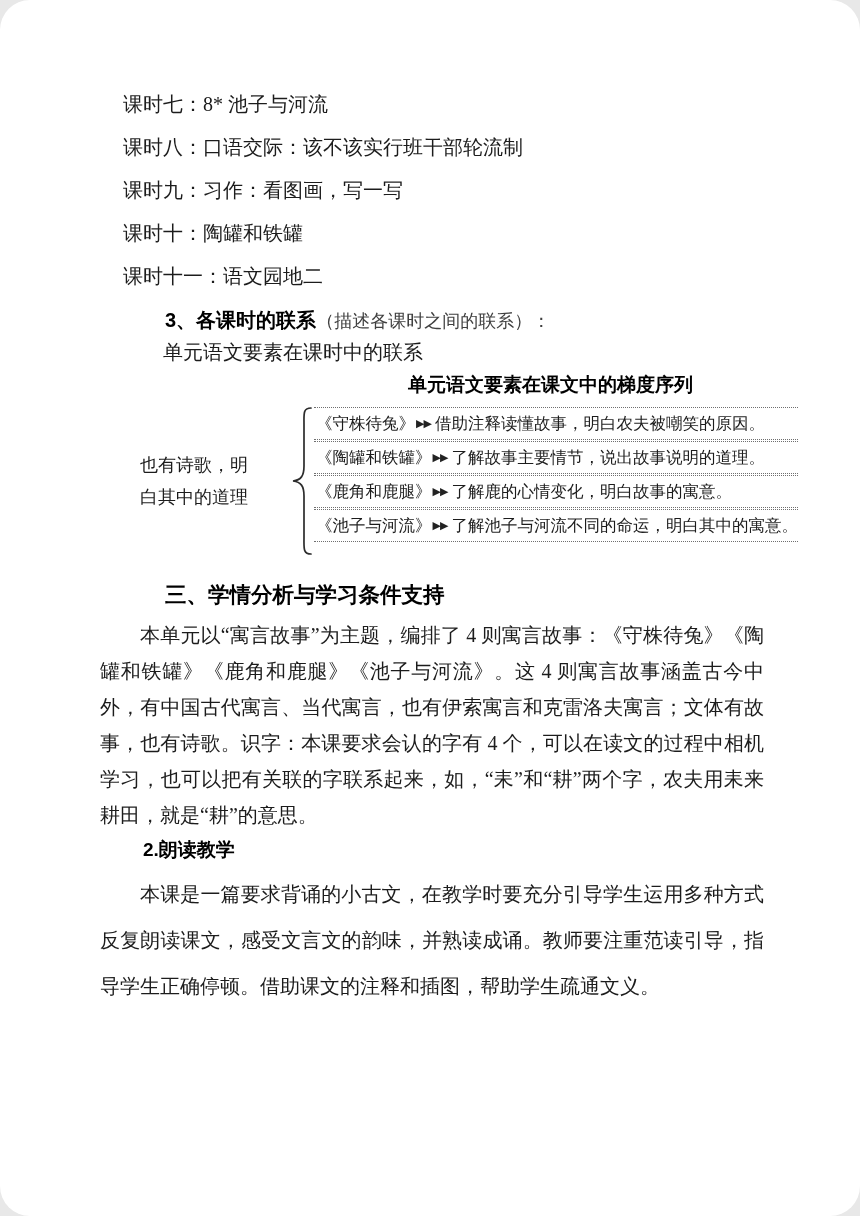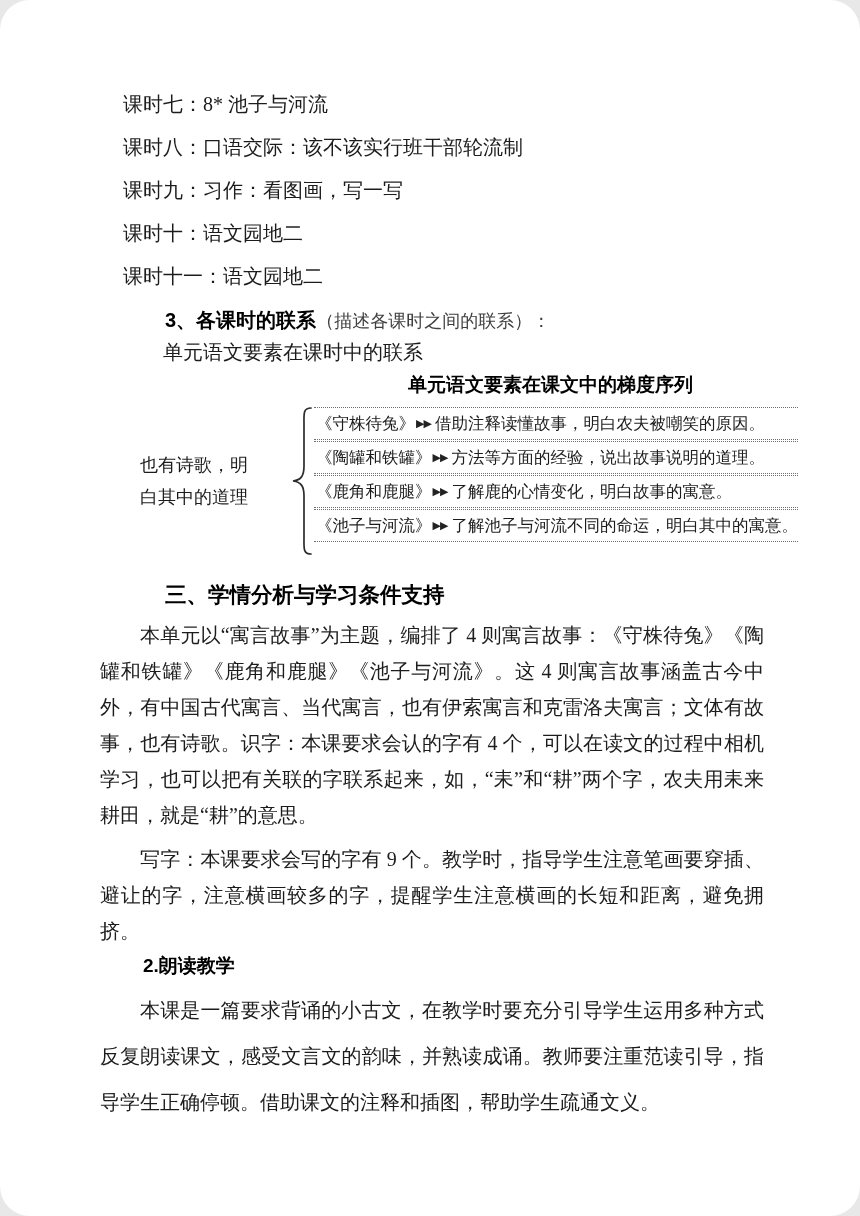--- a/index.html
+++ b/index.html
@@ -66,21 +66,21 @@
 </style>
 </head>
 <body>
 
 <div class="page">
 
   <div class="schedule">
     <div class="line">课时七：8* 池子与河流</div>
     <div class="line">课时八：口语交际：该不该实行班干部轮流制</div>
     <div class="line">课时九：习作：看图画，写一写</div>
-    <div class="line">课时十：语文园地二</div>
+    <div class="line">课时十：陶罐和铁罐</div>
     <div class="line">课时十一：语文园地二</div>
   </div>
 
   <div class="h-num"><span>3、各课时的联系</span><span class="note">（描述各课时之间的联系）：</span></div>
 
   <div class="subtitle">单元语文要素在课时中的联系</div>
 
   <div class="diagram-title">单元语文要素在课文中的梯度序列</div>
 
   <div class="diagram">
@@ -88,30 +88,29 @@
       <div>也有诗歌，明</div>
       <div>白其中的道理</div>
     </div>
     <div class="d-brace">
       <svg width="24" height="152" viewBox="0 0 24 152" xmlns="http://www.w3.org/2000/svg">
         <path d="M21 3 C13 3 14 9 14 19 L14 61 C14 71 11 75 3 76 C11 77 14 81 14 91 L14 133 C14 143 13 149 21 149" fill="none" stroke="#2c2c2c" stroke-width="1.7" stroke-linecap="round"></path>
       </svg>
     </div>
     <div class="d-rows">
       <div class="d-row"><span>《守株待兔》</span><span class="d-arrow">▶▶</span><span>借助注释读懂故事，明白农夫被嘲笑的原因。</span></div>
-      <div class="d-row"><span>《陶罐和铁罐》</span><span class="d-arrow">▶▶</span><span>方法等方面的经验，说出故事说明的道理。</span></div>
+      <div class="d-row"><span>《陶罐和铁罐》</span><span class="d-arrow">▶▶</span><span>了解故事主要情节，说出故事说明的道理。</span></div>
       <div class="d-row"><span>《鹿角和鹿腿》</span><span class="d-arrow">▶▶</span><span>了解鹿的心情变化，明白故事的寓意。</span></div>
       <div class="d-row"><span>《池子与河流》</span><span class="d-arrow">▶▶</span><span>了解池子与河流不同的命运，明白其中的寓意。</span></div>
     </div>
   </div>
 
   <div class="h-main">三、学情分析与学习条件支持</div>
 
 
   <div class="para">本单元以“寓言故事”为主题，编排了 4 则寓言故事：《守株待兔》《陶罐和铁罐》《鹿角和鹿腿》《池子与河流》。这 4 则寓言故事涵盖古今中外，有中国古代寓言、当代寓言，也有伊索寓言和克雷洛夫寓言；文体有故事，也有诗歌。识字：本课要求会认的字有 4 个，可以在读文的过程中相机学习，也可以把有关联的字联系起来，如，“耒”和“耕”两个字，农夫用耒来耕田，就是“耕”的意思。</div>
 
-  <div class="para">写字：本课要求会写的字有 9 个。教学时，指导学生注意笔画要穿插、避让的字，注意横画较多的字，提醒学生注意横画的长短和距离，避免拥挤。</div>
 
   <div class="sub2">2.朗读教学</div>
 
   <div class="para loose">本课是一篇要求背诵的小古文，在教学时要充分引导学生运用多种方式反复朗读课文，感受文言文的韵味，并熟读成诵。教师要注重范读引导，指导学生正确停顿。借助课文的注释和插图，帮助学生疏通文义。</div>
 
 </div>
 
 </body></html>

